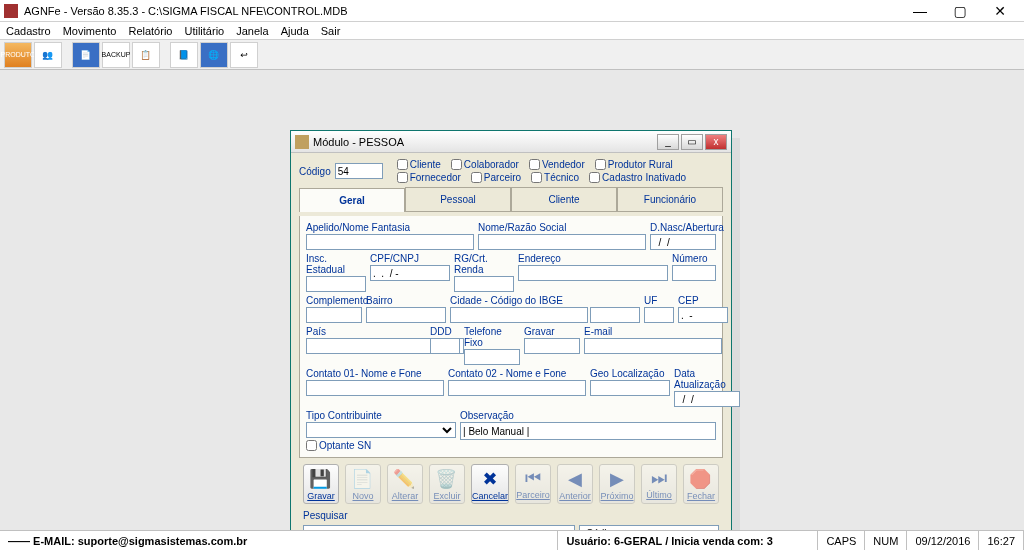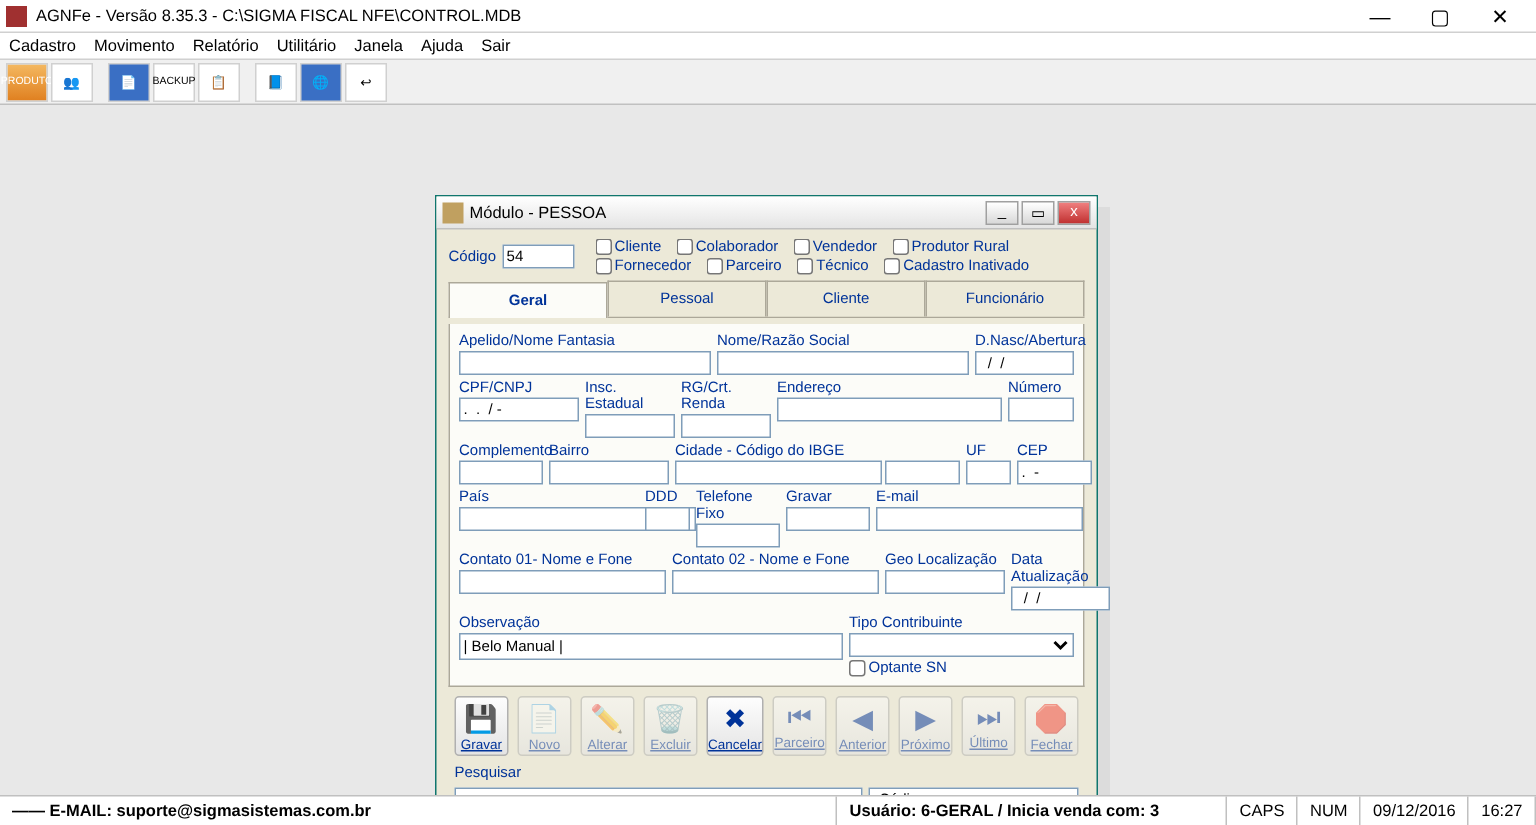--- a/index.html
+++ b/index.html
@@ -167,27 +167,27 @@
           <div class="fcol" style="flex:2">
               <span class="lbl">Nome/Razão Social</span>
               <input type="text" style="">
             </div>
           <div class="fcol" style="width:66px">
               <span class="lbl">D.Nasc/Abertura</span>
               <input type="text" value="  /  /" style="">
             </div>
         </div>
         <div class="fld-group" style="margin-top:3px">
+          <div class="fcol" style="width:60px">
+              <span class="lbl">Insc. Estadual</span>
+              <input type="text" style="">
+            </div>
           <div class="fcol" style="width:80px">
               <span class="lbl">CPF/CNPJ</span>
               <input type="text" value=".  .  / -" style="">
-            </div>
-          <div class="fcol" style="width:60px">
-              <span class="lbl">Insc. Estadual</span>
-              <input type="text" style="">
             </div>
           <div class="fcol" style="width:60px">
               <span class="lbl">RG/Crt. Renda</span>
               <input type="text" style="">
             </div>
           <div class="fcol" style="flex:1">
               <span class="lbl">Endereço</span>
               <input type="text" style="">
             </div>
           <div class="fcol" style="width:44px">
@@ -257,32 +257,32 @@
           <div class="fcol" style="width:80px">
               <span class="lbl">Geo Localização</span>
               <input type="text" style="">
             </div>
           <div class="fcol" style="width:66px">
               <span class="lbl">Data Atualização</span>
               <input type="text" value="  /  /" style="">
             </div>
         </div>
         <div class="fld-group" style="margin-top:3px">
-          <div class="fcol" style="flex:1">
-              <span class="lbl">Observação</span>
-              <input type="text" style="height: 18px;" value="| Belo Manual |">
-            </div>
           <div class="fcol" style="width:150px">
             <span class="lbl">Tipo Contribuinte</span>
             <select></select>
             <label class="cb" style="margin-top:2px">
                 <input type="checkbox" style="">
                 <span>Optante SN</span>
               </label>
           </div>
+          <div class="fcol" style="flex:1">
+              <span class="lbl">Observação</span>
+              <input type="text" style="height: 18px;" value="| Belo Manual |">
+            </div>
         </div>
       </div>
 
       <div class="btnbar">
         <div class="bigbtn">
             <span class="ico">💾</span>
             <span class="cap">Gravar</span>
           </div>
         <div class="bigbtn disabled">
             <span class="ico">📄</span>

